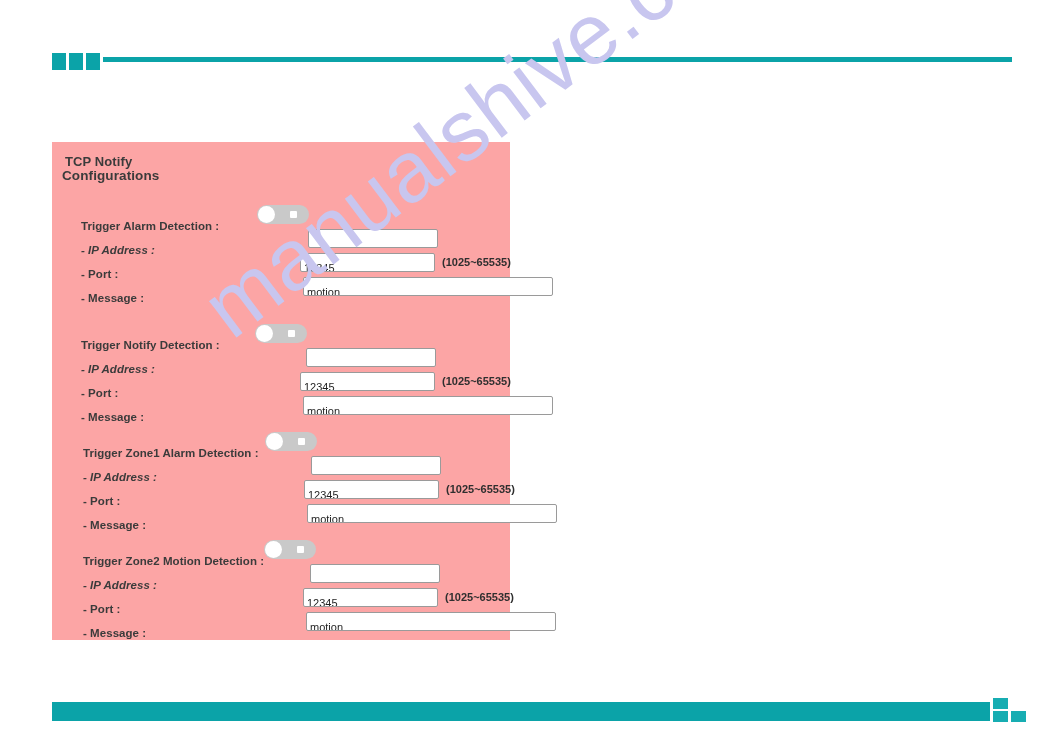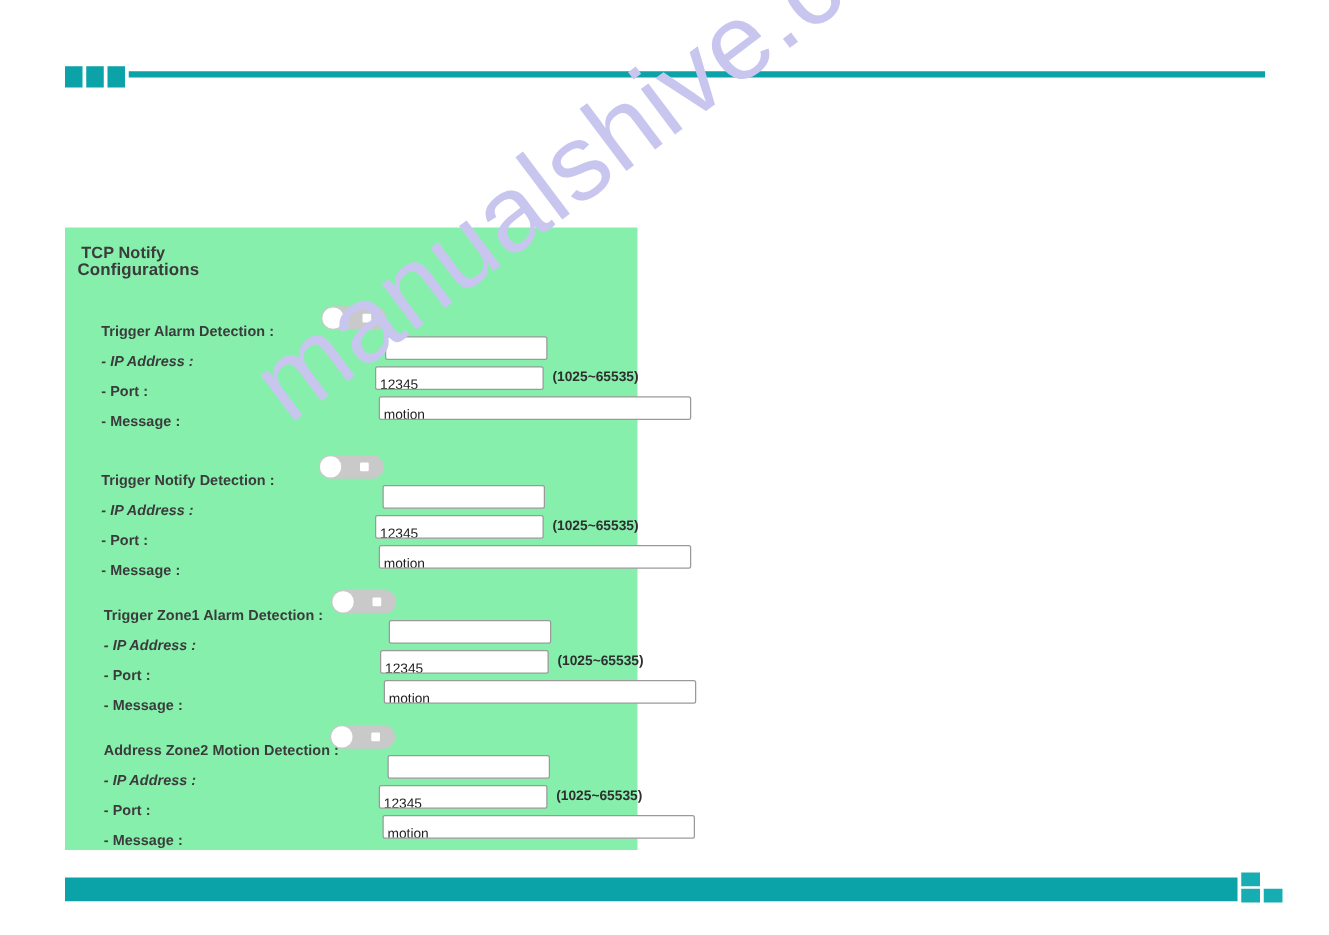--- a/index.html
+++ b/index.html
@@ -89,23 +89,22 @@
   .bottom-deco .bsq-b { left: 941px; top: 13px; width: 15px; height: 11px; }
   .bottom-deco .bsq-c { left: 959px; top: 13px; width: 15px; height: 11px; }
 
   
   .panel {
     position: absolute;
     left: 52px;
     top: 142px;
     width: 458px;
     height: 498px;
-    background: #86efac;
+    background: #fca5a5;
     z-index: 2;
-    margin-top: 40px;
   }
 
   .panel-title {
     position: absolute;
     left: 13px;
     top: 12px;
     font-size: 13px;
     font-weight: bold;
     color: #3b3b3b;
     letter-spacing: 0.1px;
@@ -324,21 +323,21 @@
         <span class="hint">(1025~65535)</span>
       </div>
       <div class="row r3">
         <span class="lbl sub">- Message :</span>
         <div class="field msg">motion</div>
       </div>
     </div>
 
     <div class="group g3">
       <div class="row r0">
-        <span class="lbl head">Address Zone2 Motion Detection :</span>
+        <span class="lbl head">Trigger Zone2 Motion Detection :</span>
         <div class="toggle">
           <div class="knob"></div>
           <div class="mark"></div>
         </div>
       </div>
       <div class="row r1">
         <span class="lbl sub">- IP Address :</span>
         <div class="field ip"></div>
       </div>
       <div class="row r2">

